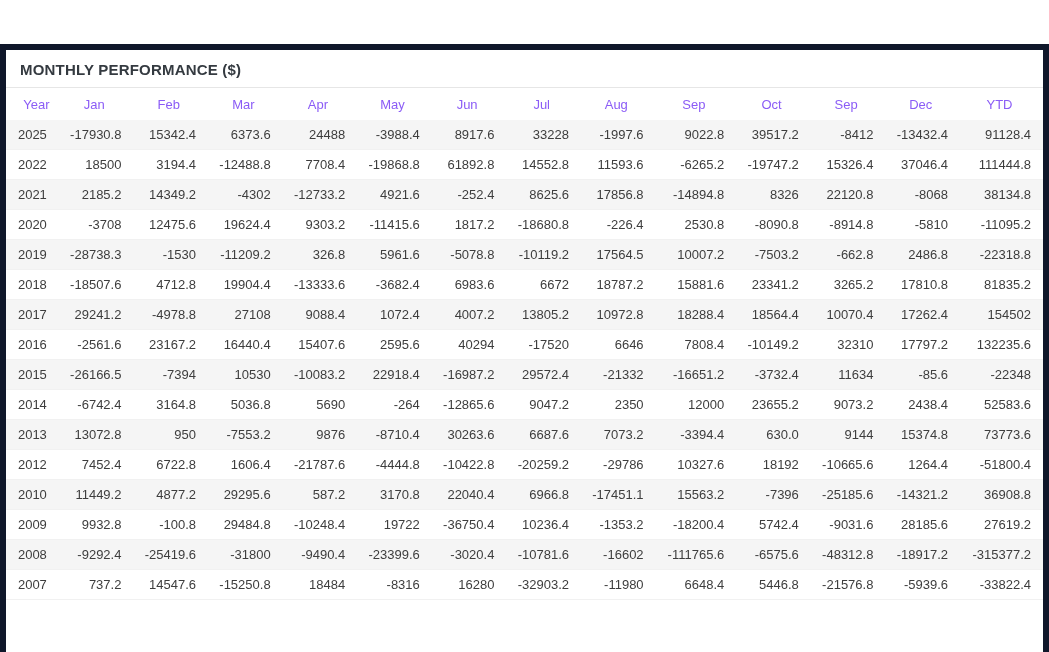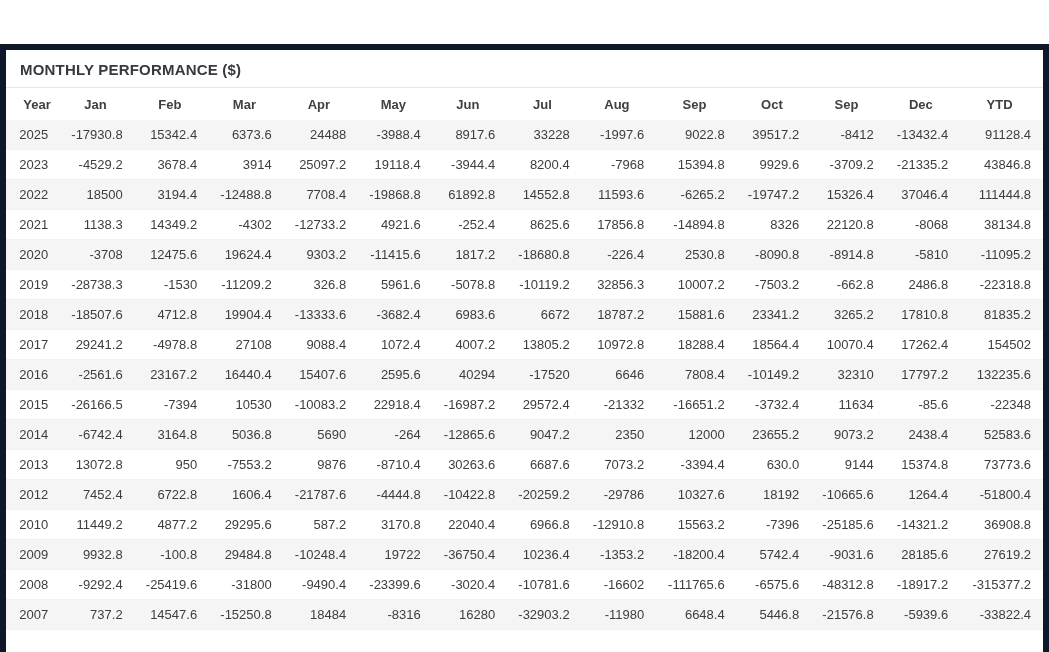--- a/index.html
+++ b/index.html
@@ -22,22 +22,22 @@
     font-weight: bold;
     color: #343a40;
     letter-spacing: 0.2px;
   }
   table.perf {
     width: 100%;
     border-collapse: collapse;
     font-size: 13px;
   }
   table.perf th {
-    color: #404040;
-    font-weight: bold;
+    color: #8b5cf6;
+    font-weight: normal;
     text-align: center;
     padding: 9px 6px 8px 2px;
     white-space: nowrap;
   }
   table.perf th.year-head { padding-left: 14px; }
   table.perf td {
     text-align: right;
     padding: 7px 12px 7px 2px;
     color: #3d3d3d;
     white-space: nowrap;
@@ -88,54 +88,38 @@
           <td>8917.6</td>
           <td>33228</td>
           <td class="neg">-1997.6</td>
           <td>9022.8</td>
           <td>39517.2</td>
           <td class="neg">-8412</td>
           <td class="neg">-13432.4</td>
           <td>91128.4</td>
         </tr>
         <tr>
-          <td class="year-cell">2023</td>
-          <td class="neg">-4529.2</td>
-          <td>3678.4</td>
-          <td>3914</td>
-          <td>25097.2</td>
-          <td>19118.4</td>
-          <td class="neg">-3944.4</td>
-          <td>8200.4</td>
-          <td class="neg">-7968</td>
-          <td>15394.8</td>
-          <td>9929.6</td>
-          <td class="neg">-3709.2</td>
-          <td class="neg">-21335.2</td>
-          <td>43846.8</td>
-        </tr>
-        <tr>
           <td class="year-cell">2022</td>
           <td>18500</td>
           <td>3194.4</td>
           <td class="neg">-12488.8</td>
           <td>7708.4</td>
           <td class="neg">-19868.8</td>
           <td>61892.8</td>
           <td>14552.8</td>
           <td>11593.6</td>
           <td class="neg">-6265.2</td>
           <td class="neg">-19747.2</td>
           <td>15326.4</td>
           <td>37046.4</td>
           <td>111444.8</td>
         </tr>
         <tr>
           <td class="year-cell">2021</td>
-          <td>1138.3</td>
+          <td>2185.2</td>
           <td>14349.2</td>
           <td class="neg">-4302</td>
           <td class="neg">-12733.2</td>
           <td>4921.6</td>
           <td class="neg">-252.4</td>
           <td>8625.6</td>
           <td>17856.8</td>
           <td class="neg">-14894.8</td>
           <td>8326</td>
           <td>22120.8</td>
@@ -160,21 +144,21 @@
         </tr>
         <tr>
           <td class="year-cell">2019</td>
           <td class="neg">-28738.3</td>
           <td class="neg">-1530</td>
           <td class="neg">-11209.2</td>
           <td>326.8</td>
           <td>5961.6</td>
           <td class="neg">-5078.8</td>
           <td class="neg">-10119.2</td>
-          <td>32856.3</td>
+          <td>17564.5</td>
           <td>10007.2</td>
           <td class="neg">-7503.2</td>
           <td class="neg">-662.8</td>
           <td>2486.8</td>
           <td class="neg">-22318.8</td>
         </tr>
         <tr>
           <td class="year-cell">2018</td>
           <td class="neg">-18507.6</td>
           <td>4712.8</td>
@@ -288,21 +272,21 @@
         </tr>
         <tr>
           <td class="year-cell">2010</td>
           <td>11449.2</td>
           <td>4877.2</td>
           <td>29295.6</td>
           <td>587.2</td>
           <td>3170.8</td>
           <td>22040.4</td>
           <td>6966.8</td>
-          <td class="neg">-12910.8</td>
+          <td class="neg">-17451.1</td>
           <td>15563.2</td>
           <td class="neg">-7396</td>
           <td class="neg">-25185.6</td>
           <td class="neg">-14321.2</td>
           <td>36908.8</td>
         </tr>
         <tr>
           <td class="year-cell">2009</td>
           <td>9932.8</td>
           <td class="neg">-100.8</td>

